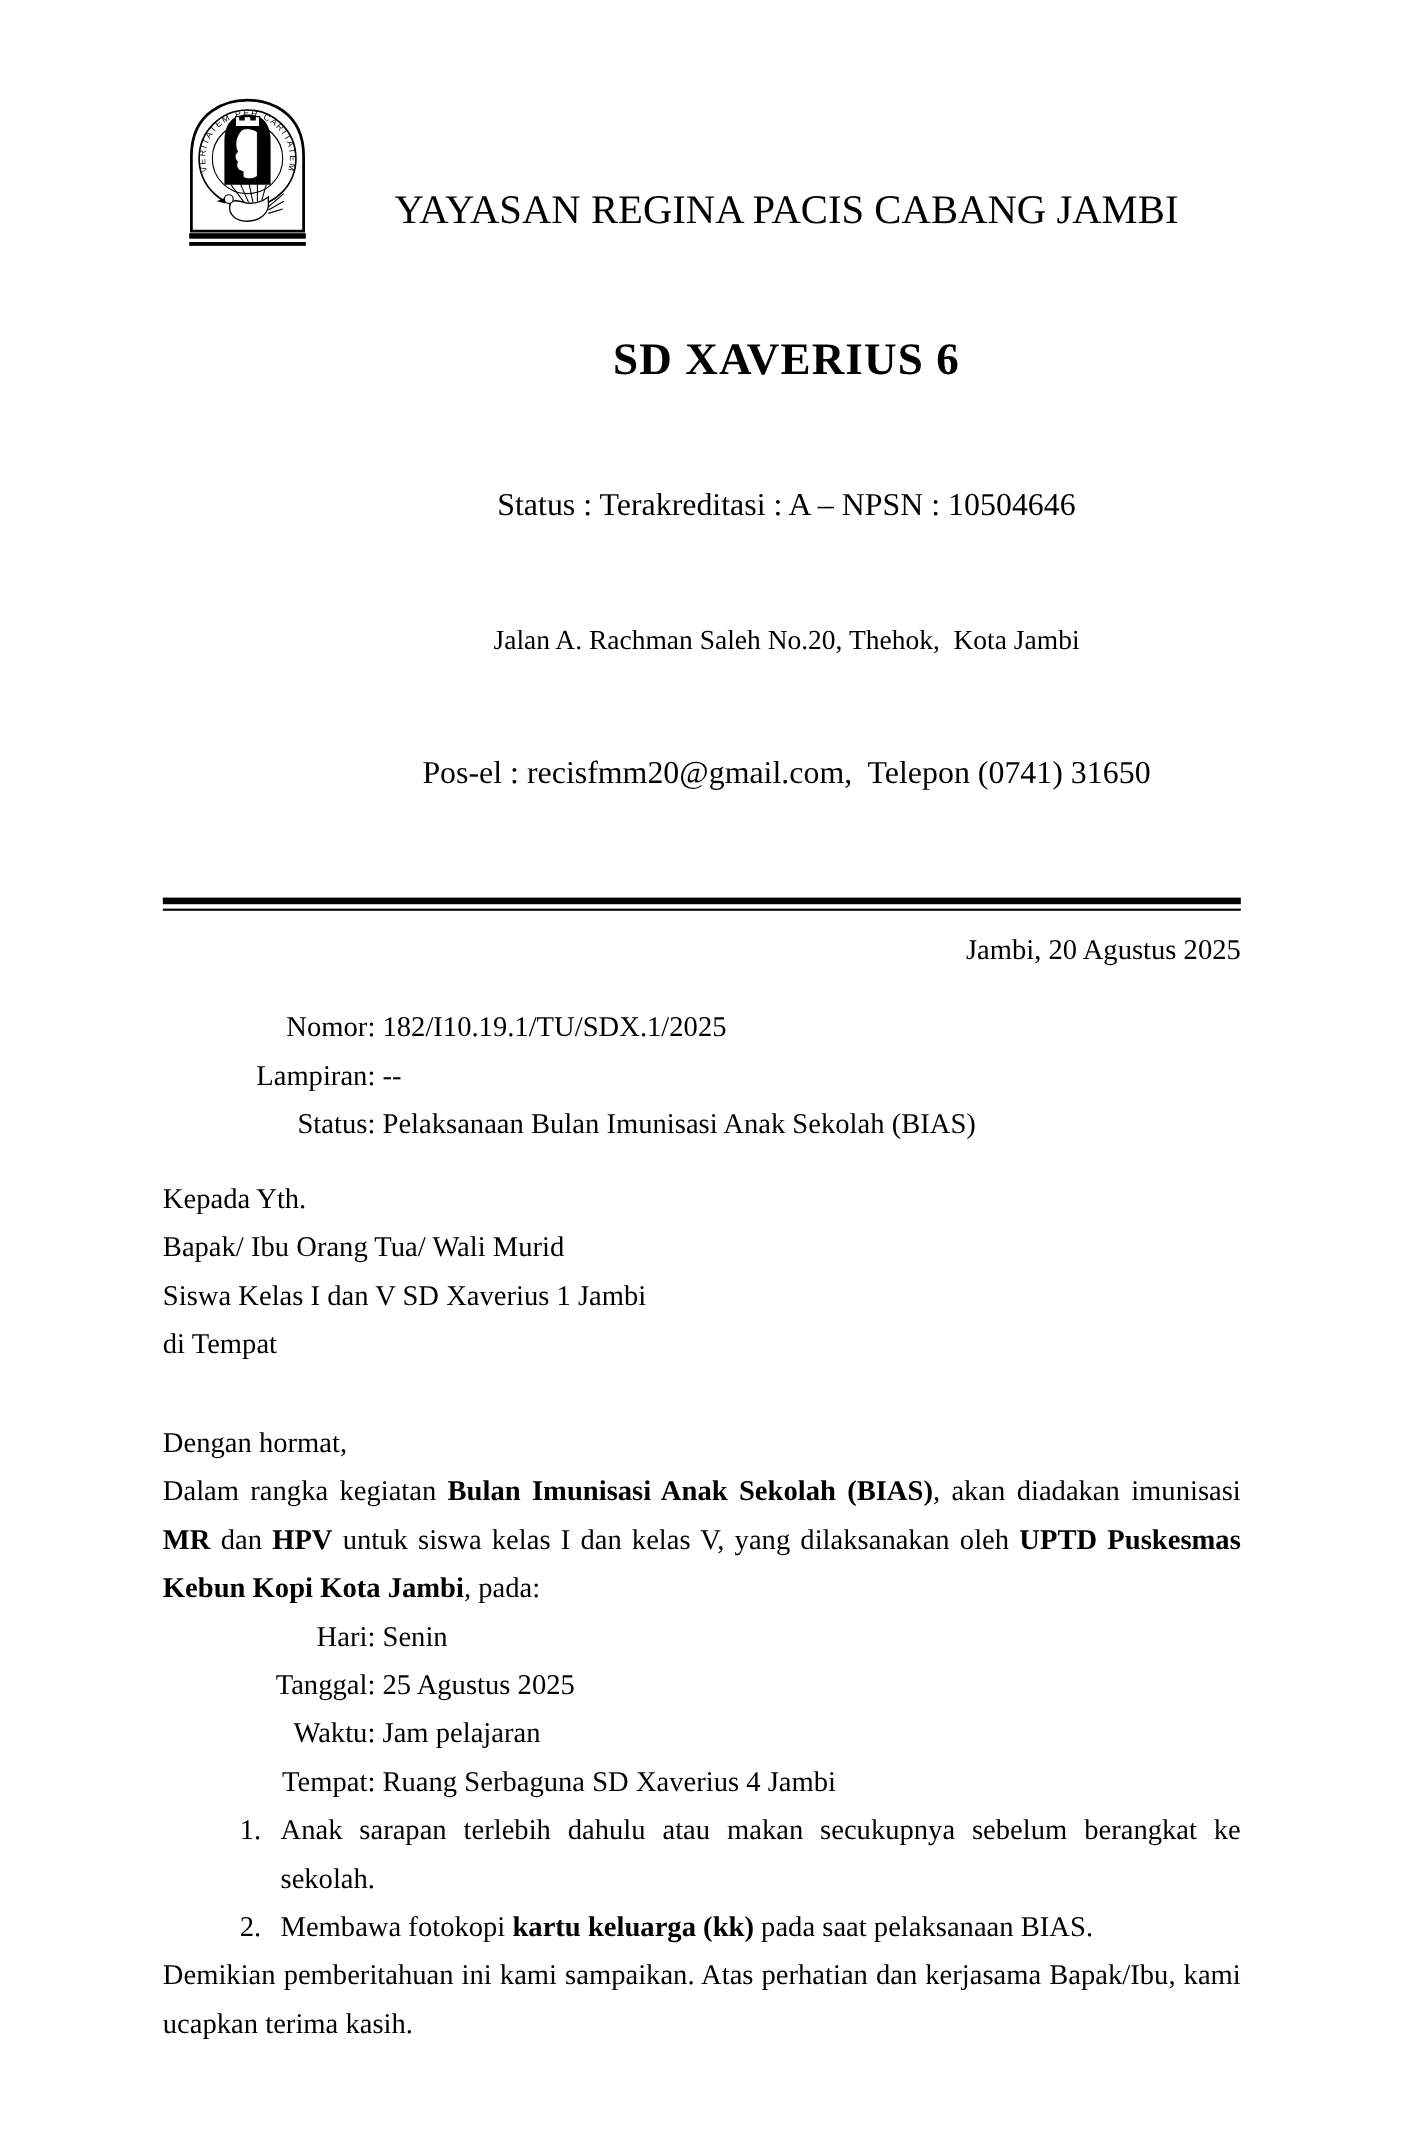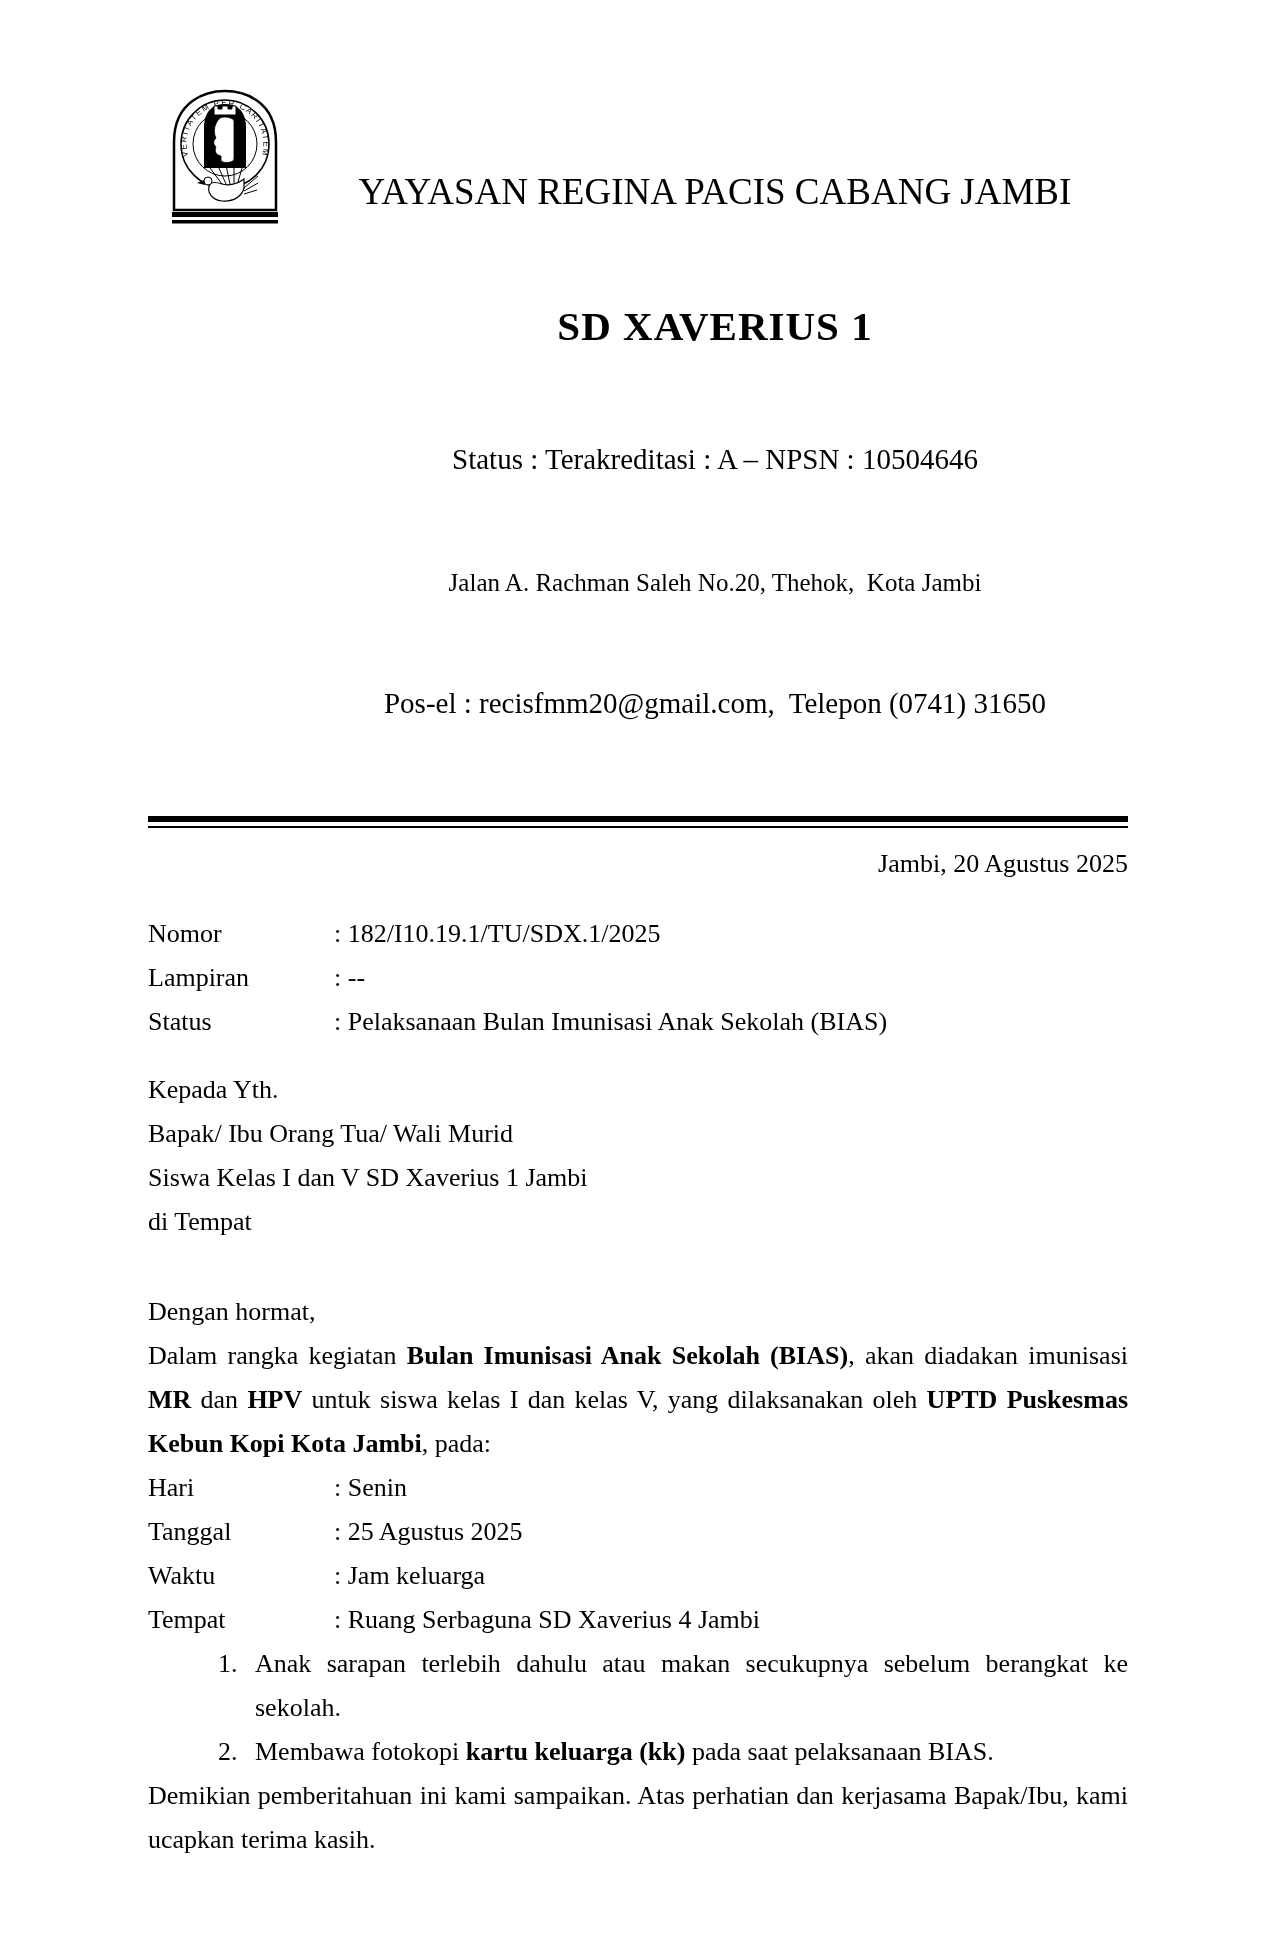--- a/index.html
+++ b/index.html
@@ -33,21 +33,21 @@
     margin-top: 8px;
     border-top: 6px solid #000;
     border-bottom: 2px solid #000;
     height: 4px;
   }
 
   
   .date-line { text-align: right; margin-top: 14px; }
   .meta-block { margin-top: 26px; }
   .kv { display: flex; }
-  .kv .k { width: 186px; flex: 0 0 186px; }
+  .kv .k { width: 186px; flex: 0 0 186px; text-align: right; }
   .kv .v { flex: 1; }
 
   .recipient-block { margin-top: 24px; }
   .salutation { margin-top: 46px; }
 
   .para { text-align: justify; }
 
   .list-item { display: flex; padding-left: 70px; text-align: justify; }
   .list-item .num { width: 37px; flex: 0 0 37px; }
   .list-item .li-text { flex: 1; }
@@ -87,21 +87,21 @@
           <circle cx="48" cy="97" r="4" fill="#ffffff" stroke="#000" stroke-width="1"></circle>
           <path d="M62,100 L50,84 M66,100 L58,82 M70,100 L66,81 M74,99 L74,82 M78,98 L82,84" fill="none" stroke="#000" stroke-width="1"></path>
           <path d="M84,104 L98,92 M84,107 L98,99 M84,110 L97,106" fill="none" stroke="#000" stroke-width="1"></path>
 
           <rect x="12" y="128" width="106" height="5" fill="#000"></rect>
           <rect x="12" y="136" width="106" height="3.5" fill="#000"></rect>
         </svg>
       </div>
       <div class="head-text">
         <div class="head-foundation">YAYASAN REGINA PACIS CABANG JAMBI</div>
-        <div class="head-school">SD XAVERIUS 1</div>
+        <div class="head-school">SD XAVERIUS 6</div>
         <div class="head-status">Status : Terakreditasi : A – NPSN : 10504646</div>
         <div class="head-address">Jalan A. Rachman Saleh No.20, Thehok,  Kota Jambi</div>
         <div class="head-contact">Pos-el : recisfmm20@gmail.com,  Telepon (0741) 31650</div>
       </div>
     </div>
     <div class="head-rule"></div>
 
     <div class="date-line">Jambi, 20 Agustus 2025</div>
 
     <div class="meta-block">
@@ -134,21 +134,21 @@
       <div class="kv">
         <div class="k">Hari</div>
         <div class="v">: Senin</div>
       </div>
       <div class="kv">
         <div class="k">Tanggal</div>
         <div class="v">: 25 Agustus 2025</div>
       </div>
       <div class="kv">
         <div class="k">Waktu</div>
-        <div class="v">: Jam keluarga</div>
+        <div class="v">: Jam pelajaran</div>
       </div>
       <div class="kv">
         <div class="k">Tempat</div>
         <div class="v">: Ruang Serbaguna SD Xaverius 4 Jambi</div>
       </div>
     </div>
 
 
     <div>
       <div class="list-item">

